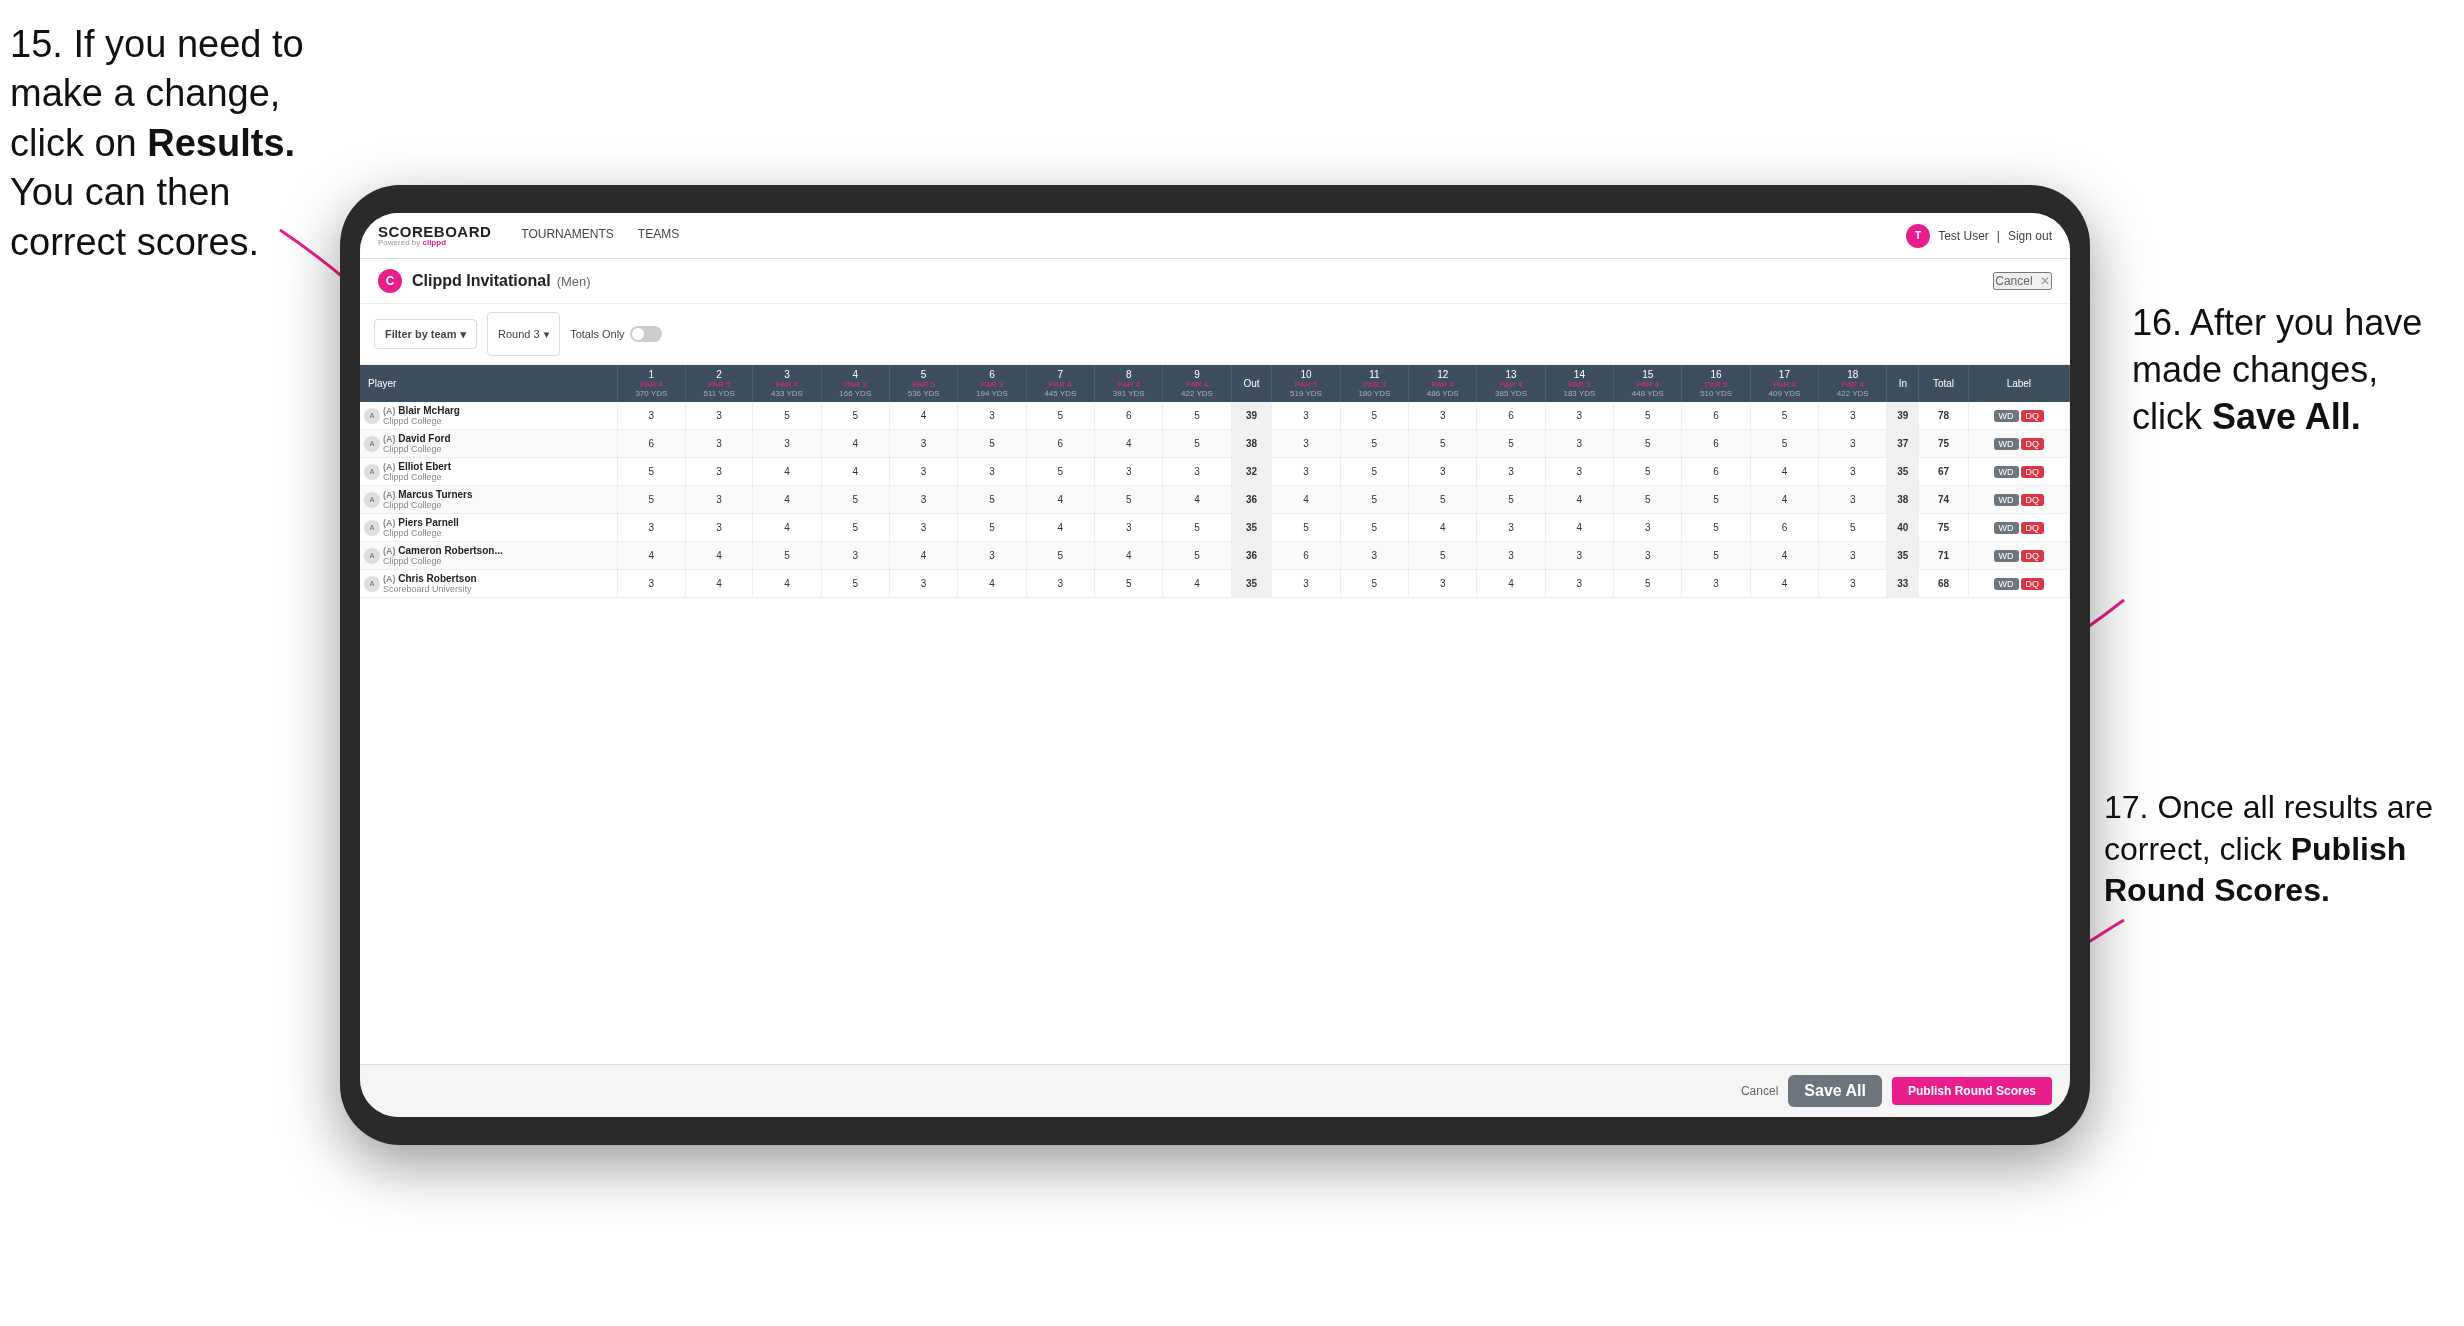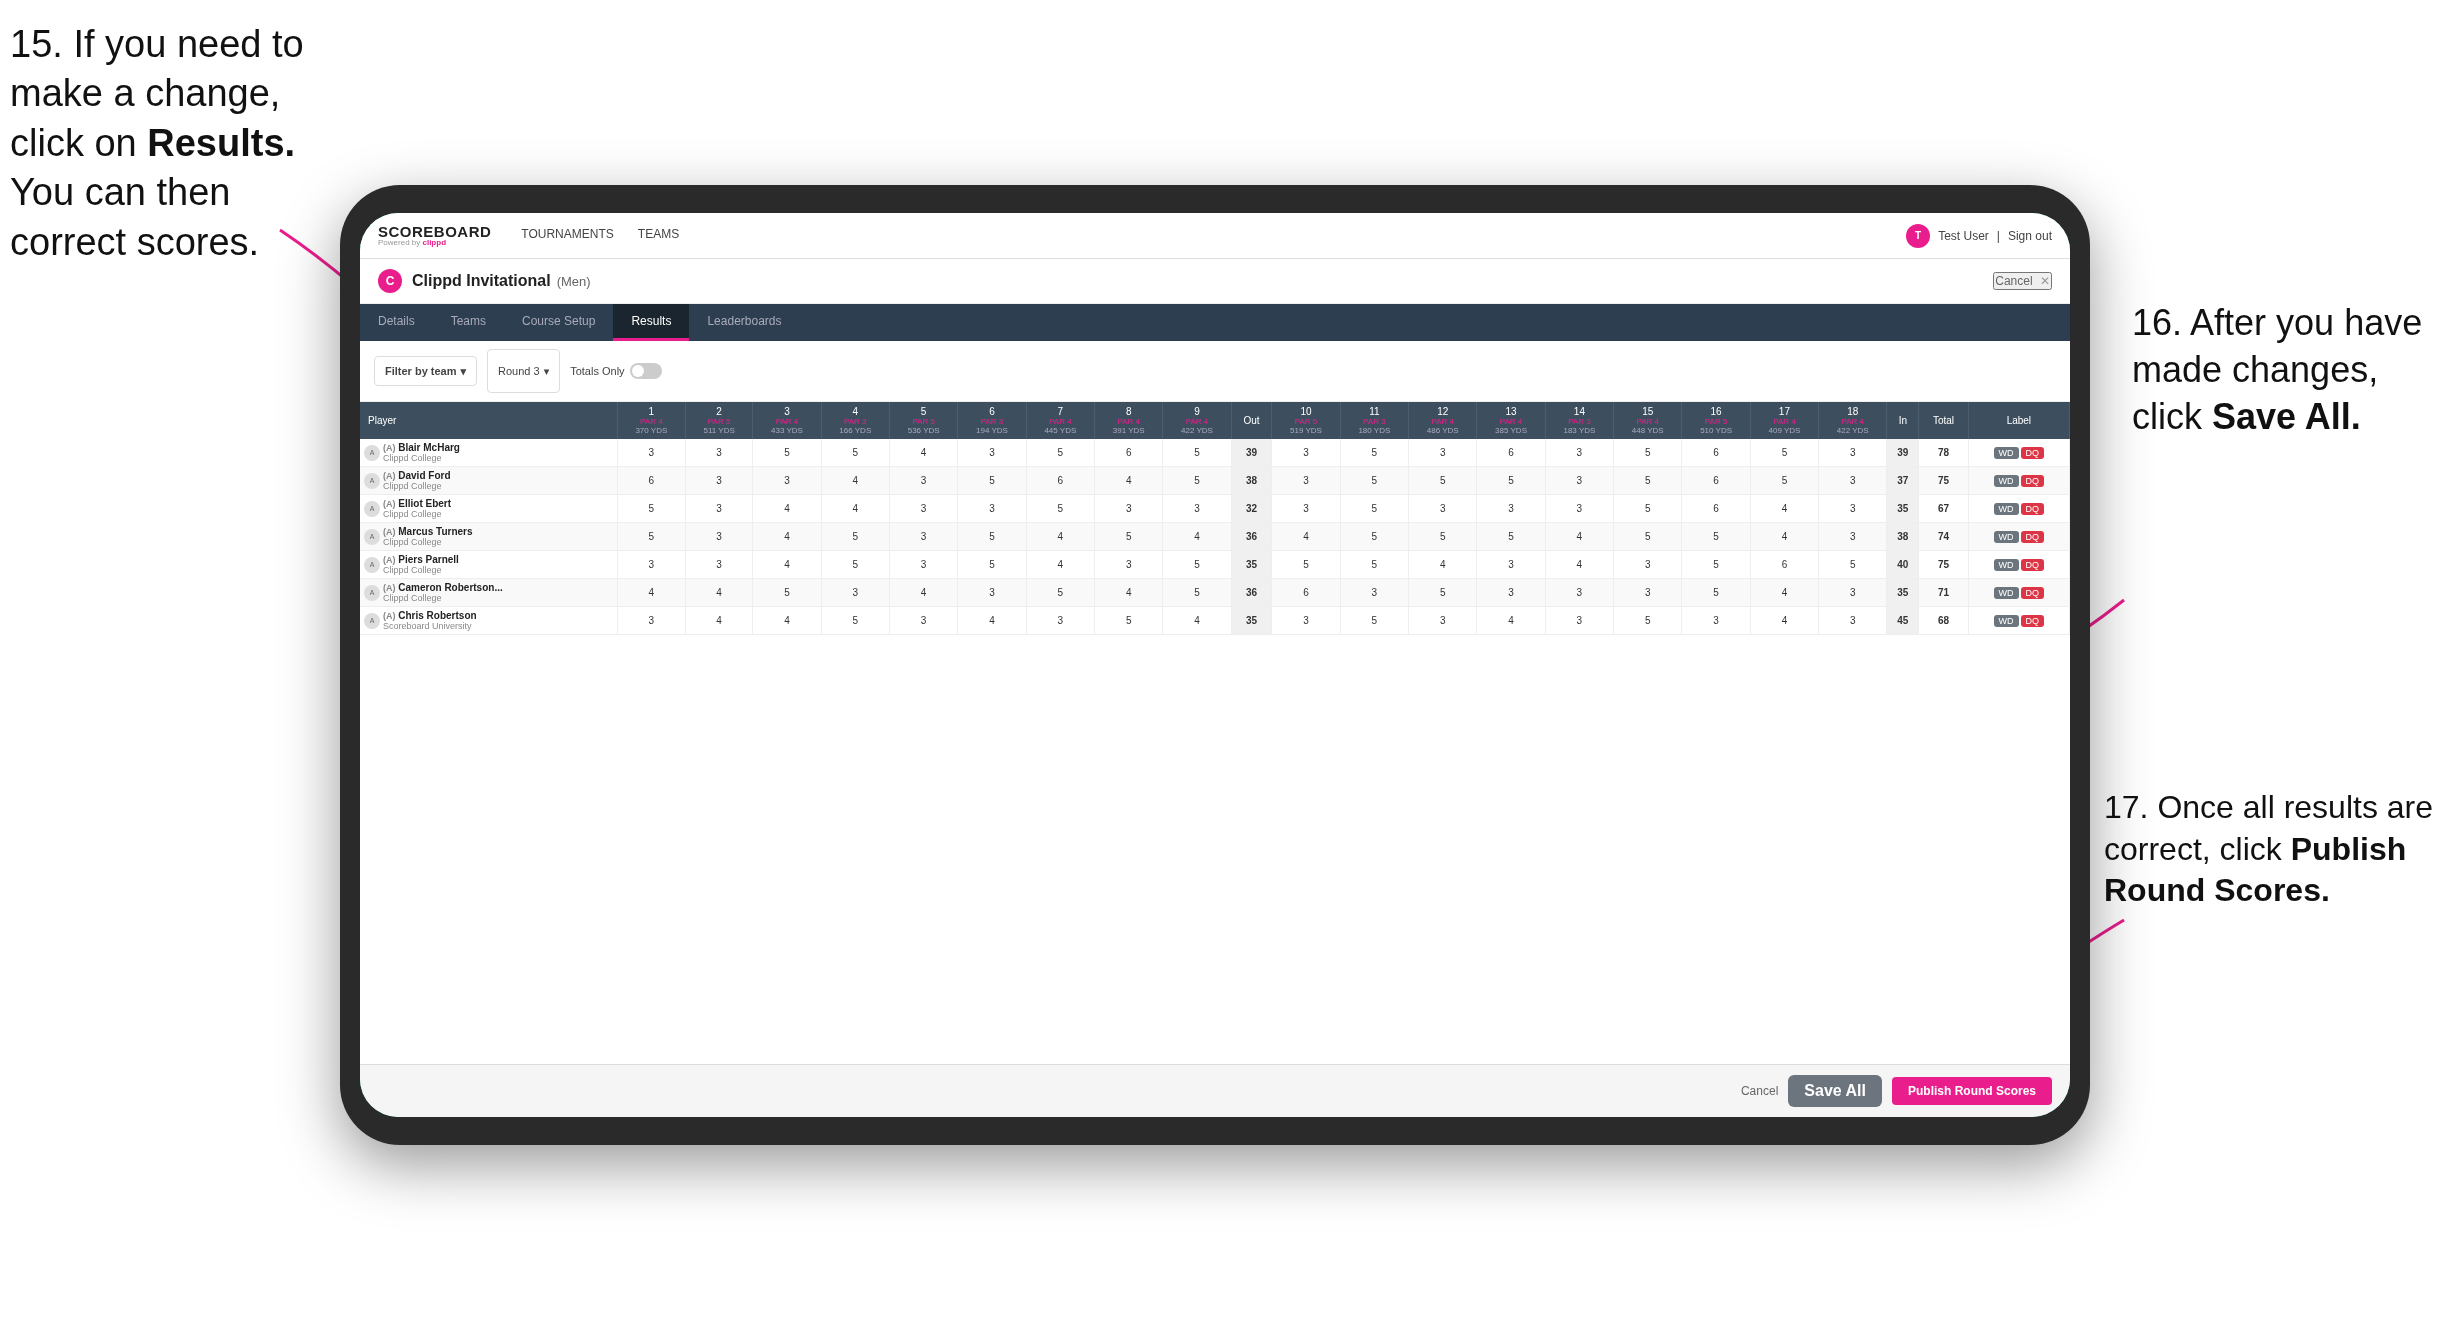--- a/index.html
+++ b/index.html
@@ -513,27 +513,20 @@
 
       <div class="tournament-header">
         <div class="tournament-icon">C</div>
         <span class="tournament-title">Clippd Invitational</span>
         <span class="tournament-subtitle">(Men)</span>
         <button class="cancel-btn">
           <span>Cancel</span> <span class="cancel-x">✕</span>
         </button>
       </div>
 
-      <div class="sub-tabs">
-        <div class="sub-tab">Details</div>
-        <div class="sub-tab">Teams</div>
-        <div class="sub-tab">Course Setup</div>
-        <div class="sub-tab active">Results</div>
-        <div class="sub-tab">Leaderboards</div>
-      </div>
 
       <div class="toolbar">
         <button class="filter-btn">
           <span>Filter by team</span>
           <span>▾</span>
         </button>
         <button class="round-btn">
           <span>Round 3</span>
           <span>▾</span>
         </button>
@@ -839,21 +832,21 @@
                 <td class="out-in-col">35</td>
                 <td class="score-cell">3</td>
                 <td class="score-cell">5</td>
                 <td class="score-cell">3</td>
                 <td class="score-cell">4</td>
                 <td class="score-cell">3</td>
                 <td class="score-cell">5</td>
                 <td class="score-cell">3</td>
                 <td class="score-cell">4</td>
                 <td class="score-cell">3</td>
-                <td class="out-in-col">45</td>
+                <td class="out-in-col">33</td>
                 <td class="total-col">68</td>
                 <td>
                   <div class="label-cell">
     <button class="wd-btn">WD</button>
     <button class="dq-btn">DQ</button>
   </div>
                 </td>
               </tr>
             </tbody>
         </table>

